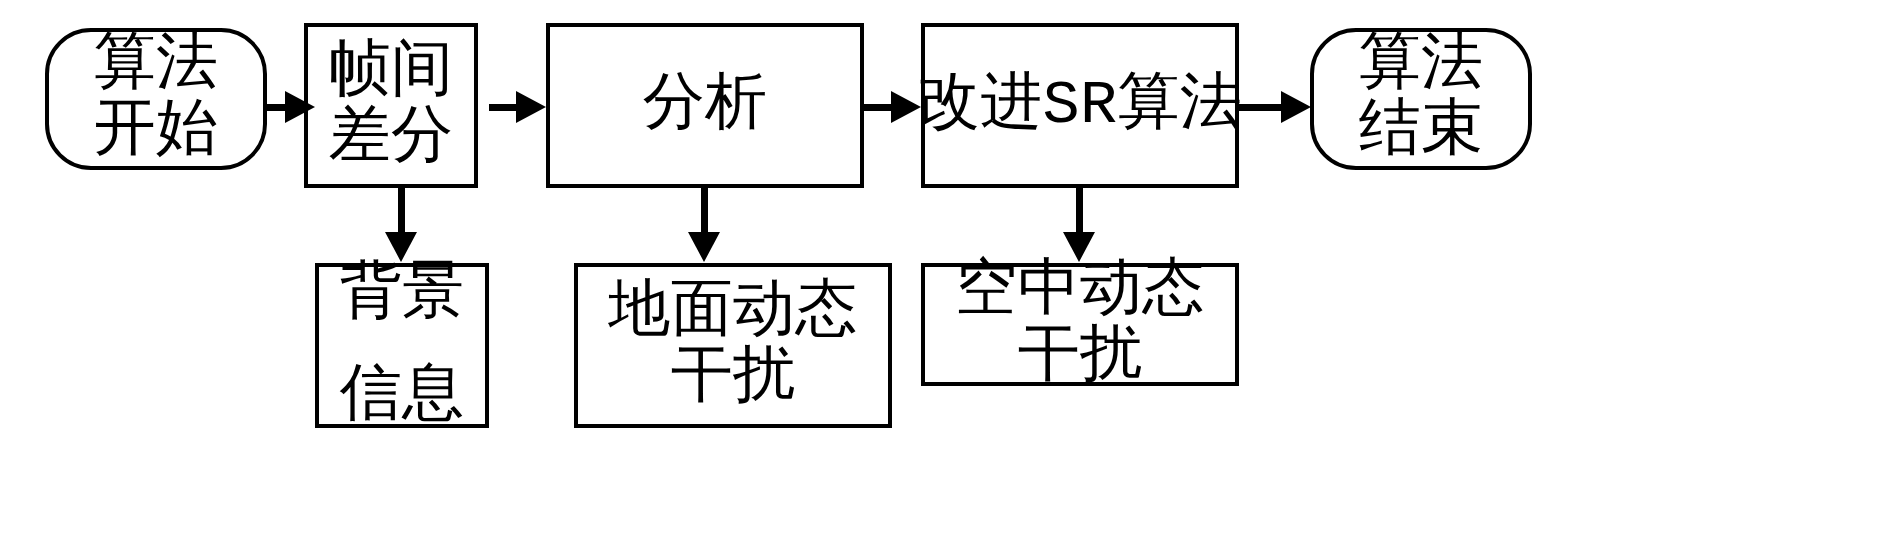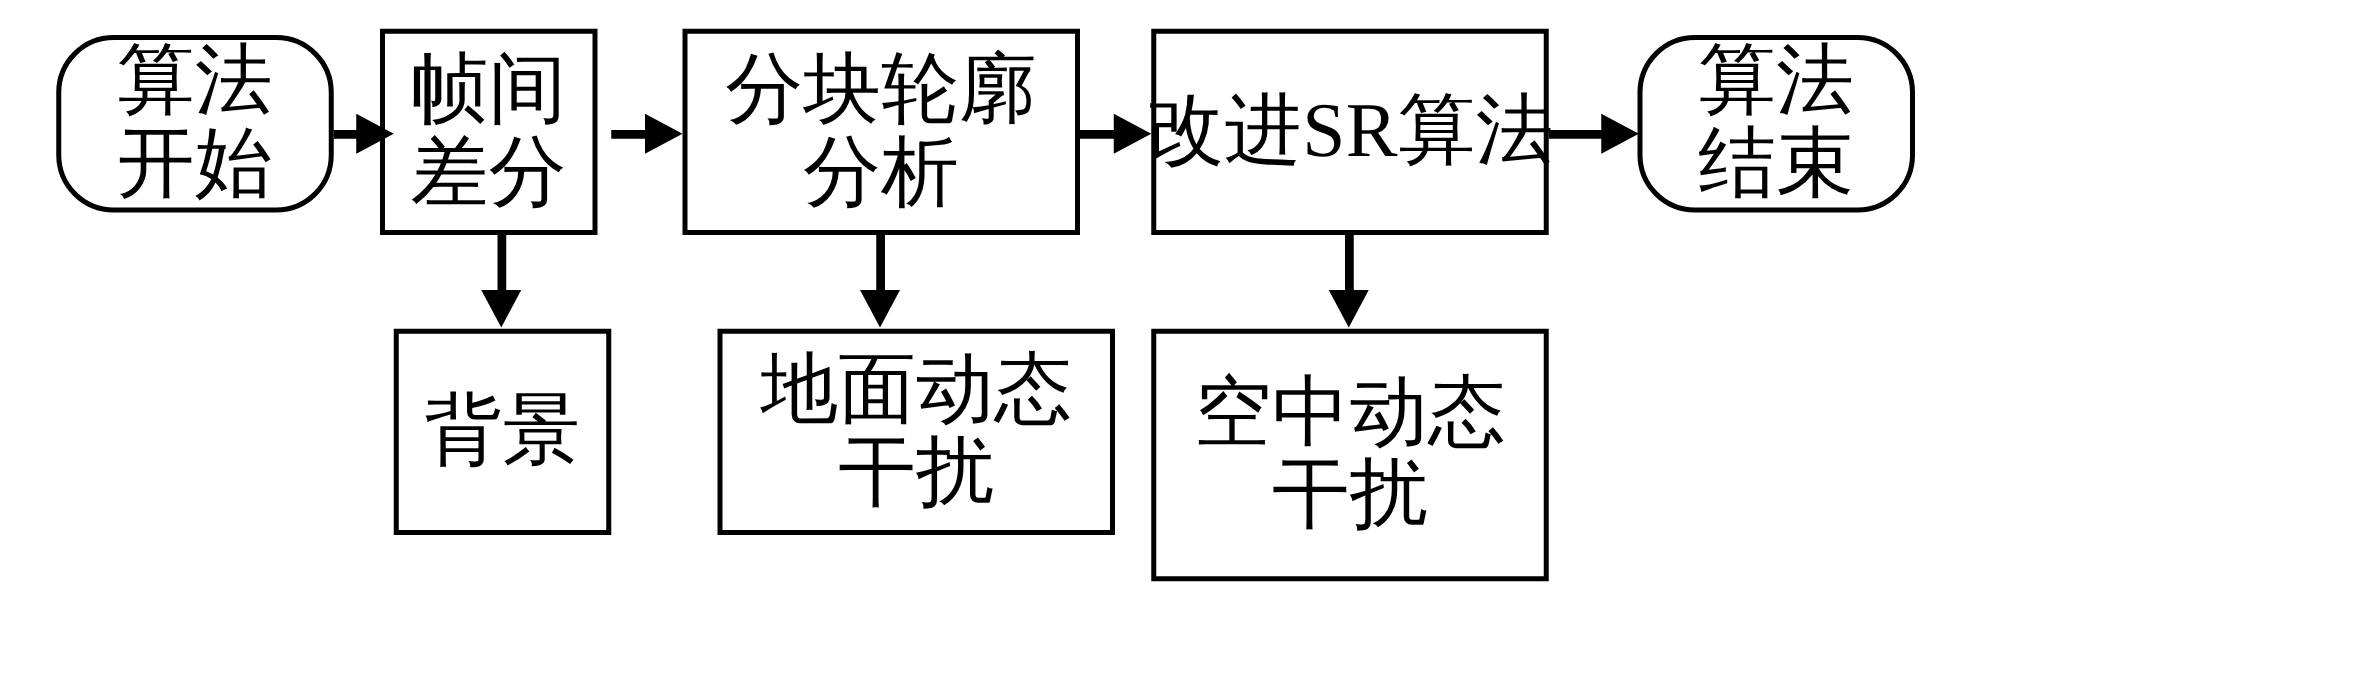--- a/index.html
+++ b/index.html
@@ -9,20 +9,21 @@
   }
   body {
     font-family: "Liberation Serif", "DejaVu Serif", serif;
   }
   #canvas {
     position: relative;
     width: 1890px;
     height: 543px;
     background: #ffffff;
     overflow: hidden;
+    font-family: Liberation Mono, monospace;
   }
   .node {
     position: absolute;
     box-sizing: border-box;
     border: 4px solid #000000;
     background: #ffffff;
     display: flex;
     flex-direction: column;
     align-items: center;
     justify-content: center;
@@ -77,43 +78,43 @@
     <span class="ln f62">算法</span>
     <span class="ln f62">开始</span>
   </div>
 
   <div class="node" style="left:304px; top:23px; width:174px; height:165px;">
     <span class="ln f62">帧间</span>
     <span class="ln f62">差分</span>
   </div>
 
   <div class="node" style="left:546px; top:23px; width:318px; height:165px;">
-    <span class="ln f62">分块轮廓</span>
     <span class="ln f62">分析</span>
   </div>
 
   <div class="node" style="left:921px; top:23px; width:318px; height:165px;justify-content:center;">
     <span class="ln f62">改进SR算法</span>
   </div>
 
   <div class="node terminal" style="left:1310px; top:28px; width:222px; height:142px;">
     <span class="ln f62">算法</span>
     <span class="ln f62">结束</span>
   </div>
 
   <div class="node" style="left:315px; top:263px; width:174px; height:165px;gap:36px;">
     <span class="ln f62">背景</span>
+    <span class="ln f62">信息</span>
   </div>
 
   <div class="node" style="left:546px; top:263px; width:318px; height:165px;margin-left:28px;">
     <span class="ln f62">地面动态</span>
     <span class="ln f62">干扰</span>
   </div>
 
-  <div class="node" style="left:921px; top:263px; width:318px; height:202px;">
+  <div class="node" style="left:921px; top:263px; width:318px; height:123px;">
     <span class="ln f62">空中动态</span>
     <span class="ln f62">干扰</span>
   </div>
 
   <div class="hline" style="left:267px; top:104px; width:22px;"></div>
   <div class="arrow-right" style="left:285px; top:91px;"></div>
 
   <div class="hline" style="left:489px; top:104px; width:33px;"></div>
   <div class="arrow-right" style="left:516px; top:91px;"></div>
 

